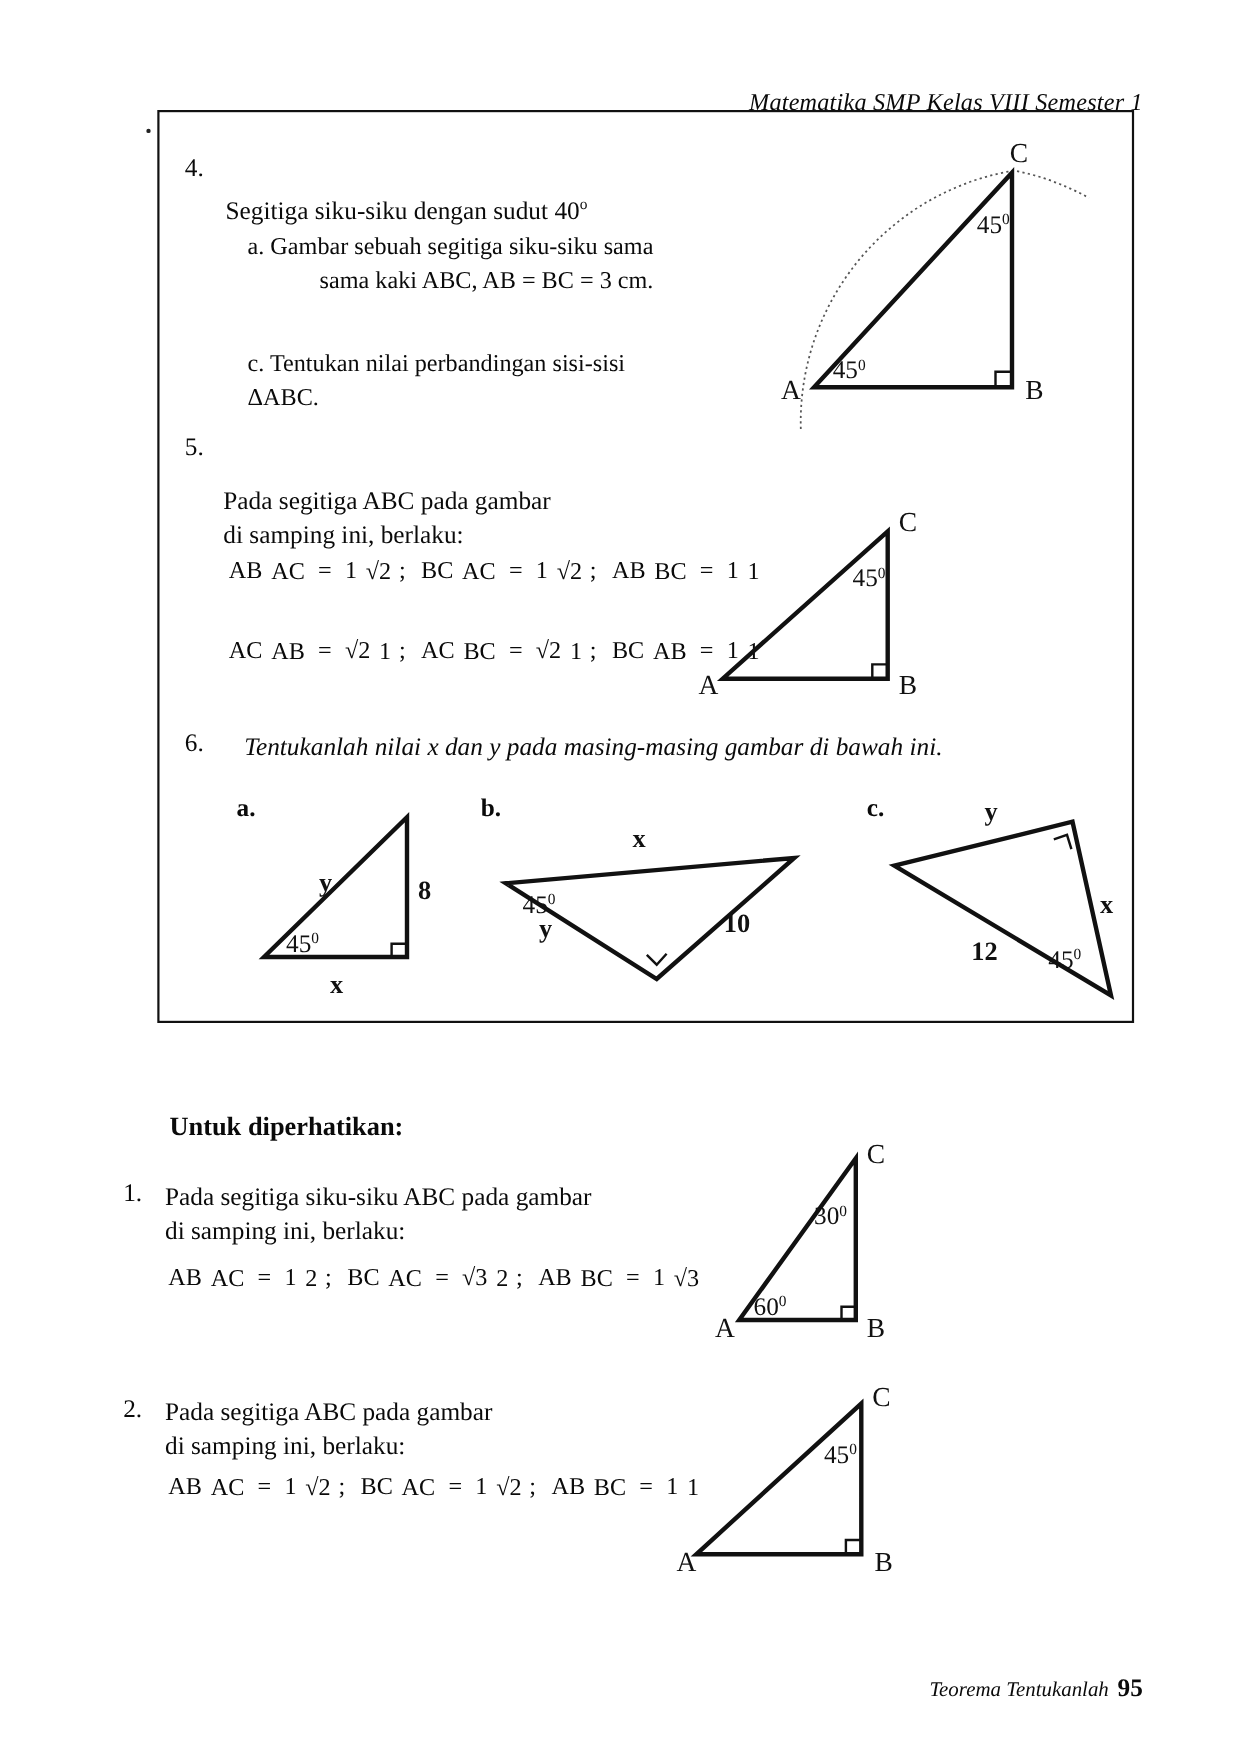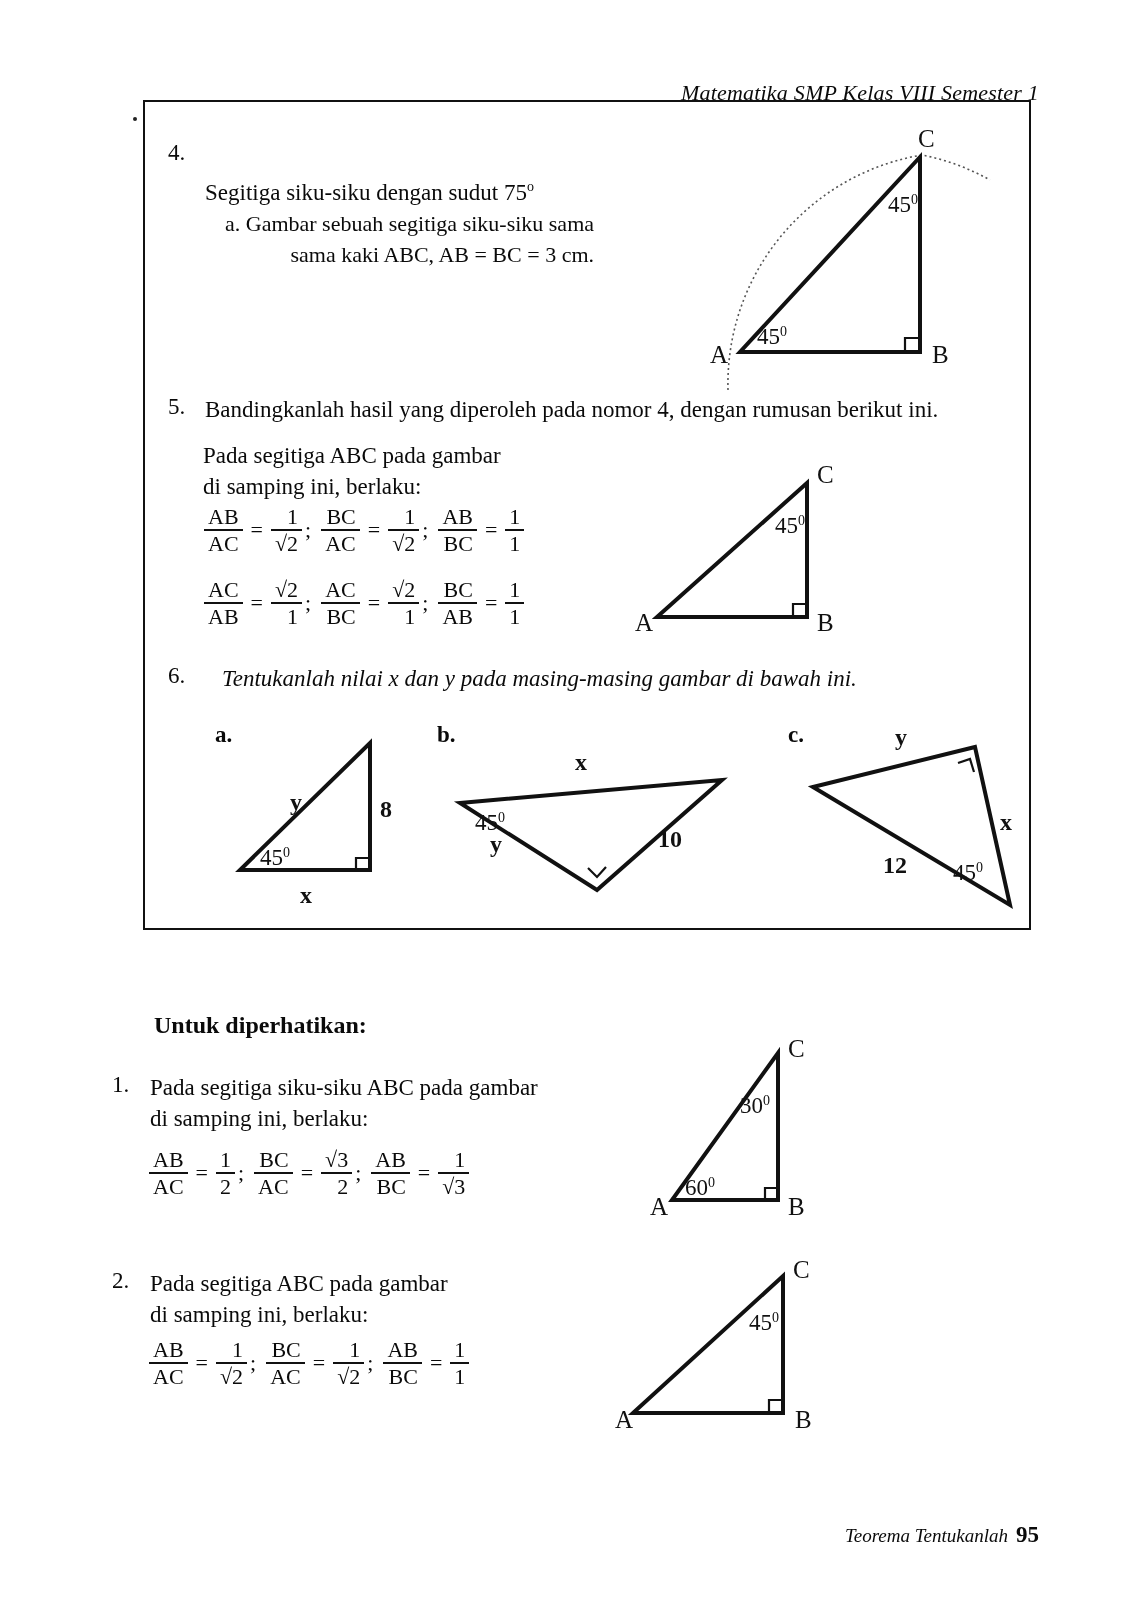--- a/index.html
+++ b/index.html
@@ -38,21 +38,21 @@
   }
 
   
   .num{position:absolute;font-size:23px;}
   .txt{position:absolute;font-size:23px;line-height:31px;white-space:pre-line;}
   .sub{position:absolute;font-size:22px;line-height:31px;white-space:pre-line;}
   .bold{font-weight:bold;}
 
   
   .eqrow{position:absolute;display:flex;align-items:center;font-size:22px;}
-  .frac{display:inline-flex;flex-direction:column;align-items:flex-end;
+  .frac{display:inline-flex;align-items:flex-start;
         vertical-align:middle;line-height:1.05;margin:0 1px;}
   .frac .top{padding:0 4px 1px 4px;}
   .frac .bar{width:100%;height:2px;background:#111;}
   .frac .bot{padding:1px 4px 0 4px;}
   .eq{margin:0 7px;}
   .semi{margin:0 9px 0 2px;}
 
   
   svg{position:absolute;overflow:visible;}
   .stroke{fill:none;stroke:#111;stroke-width:4;stroke-linecap:butt;}
@@ -70,39 +70,40 @@
 <div class="page">
 
   <div class="hdr">Matematika SMP Kelas VIII Semester 1</div>
 
   <div class="dot-left"></div>
 
   <div class="box"></div>
 
   <div class="num" style="left:168px;top:140px;">4.</div>
   <div class="txt" style="left:205px;top:140px;">
-    <span>Segitiga siku-siku dengan sudut 75</span><span class="sup" style="font-size:14px;vertical-align:super;">o</span>
+    <span>Segitiga siku-siku dengan sudut 40</span><span class="sup" style="font-size:14px;vertical-align:super;">o</span>
   </div>
 
   <div class="sub" style="left:225px;top:208px;text-align:right;">a. Gambar sebuah segitiga siku-siku sama
     sama kaki ABC, AB = BC = 3 cm.</div>
+  <div class="sub" style="left:225px;top:314px;">c. Tentukan nilai perbandingan sisi-sisi
+    ΔABC.</div>
 
   <svg style="left:700px;top:125px;" width="320" height="260">
     <path class="dash" d="M 28 265 A 232 232 0 0 1 222 30 A 232 232 0 0 1 290 55"></path>
     <path class="stroke" d="M 40 227 L 220 227 L 220 32 Z"></path>
     <path class="thin" d="M 205 227 L 205 213 L 219 213"></path>
     <text class="lbl" x="218" y="22">C</text>
     <text class="lbl" x="10" y="238">A</text>
     <text class="lbl" x="232" y="238">B</text>
     <text class="ang" x="188" y="87"><tspan>45</tspan><tspan class="sup" dy="-8">0</tspan></text>
     <text class="ang" x="57" y="219"><tspan>45</tspan><tspan class="sup" dy="-8">0</tspan></text>
   </svg>
 
   <div class="num" style="left:168px;top:394px;">5.</div>
-  <div class="txt" style="left:205px;top:394px;">Bandingkanlah hasil yang diperoleh pada nomor 4, dengan rumusan berikut ini.</div>
 
   <div class="txt" style="left:203px;top:440px;">Pada segitiga ABC pada gambar
 di samping ini, berlaku:</div>
 
   <div class="eqrow" style="left:203px;top:505px;">
     <span class="frac">
       <span class="top">AB</span>
       <span class="bar"></span>
       <span class="bot">AC</span>
     </span>

